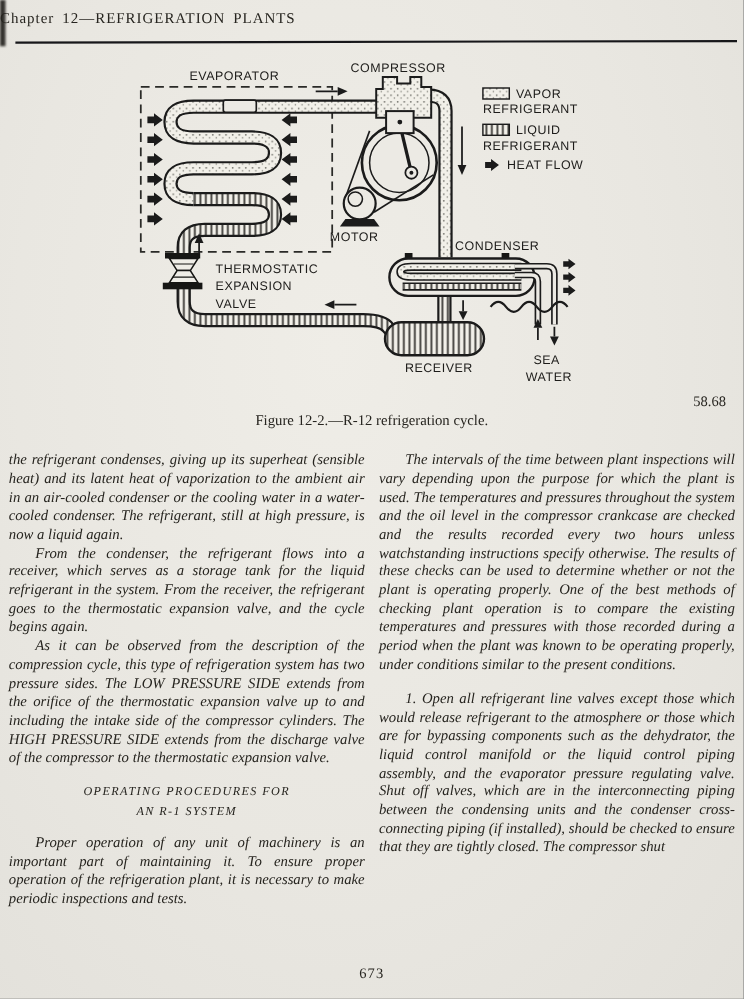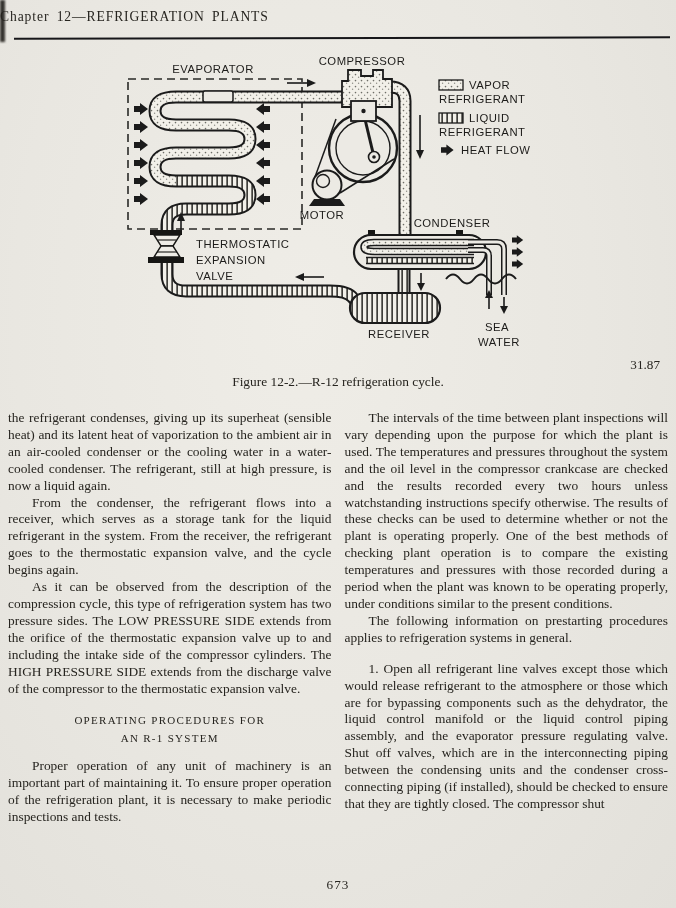--- a/index.html
+++ b/index.html
@@ -8,21 +8,21 @@
         font-family:"Liberation Serif", serif;color:#26241f;}
   .smudge{position:absolute;left:0;top:0;width:5px;height:42px;background:#35332f;filter:blur(1.2px);}
   .header{position:absolute;top:9px;left:0;width:100%;text-align:left;
           font-size:13.6px;letter-spacing:0.9px;word-spacing:3px;}
   .rule{position:absolute;top:37px;left:14px;width:656px;height:2.4px;background:#17171a;
         transform:rotate(-0.12deg);}
   .diagram{position:absolute;top:55px;left:0;}
   .photonum{position:absolute;top:357px;right:16px;font-size:13.2px;}
   .caption{position:absolute;top:374px;left:0;width:100%;text-align:center;font-size:13.4px;}
   .cols{position:absolute;top:410px;left:8px;right:8px;display:flex;gap:13px;}
-  .col{flex:1;font-size:13.4px;line-height:16.9px;text-align:justify;}
+  .col{flex:1;font-size:13.4px;line-height:16.9px;text-align:justify;font-style:italic;}
   .col p{margin:0;text-indent:24px;}
   .col p.noindent{text-indent:0;}
   .col p.gap-top{margin-top:14px;}
   .subhead{text-align:center;font-size:11px;letter-spacing:1.3px;line-height:17.5px;
            margin:15px 0 11px 0;}
   .pagenum{position:absolute;top:877px;left:0;width:100%;text-align:center;
            font-size:13.2px;letter-spacing:1px;}
   svg text{font-family:"Liberation Sans", sans-serif;font-size:11.3px;fill:#1d1c1a;letter-spacing:0.5px;}
   svg text.mid{text-anchor:middle;}
 </style>
@@ -172,36 +172,35 @@
       <text x="469" y="34">VAPOR</text>
       <text x="439" y="48">REFRIGERANT</text>
       <rect x="439" y="58" width="24" height="10" fill="url(#hat)" stroke="#1b1b1b" stroke-width="1.3"></rect>
       <text x="469" y="67">LIQUID</text>
       <text x="439" y="81">REFRIGERANT</text>
       <use href="#blockArrow" transform="translate(441,95) scale(0.9)"></use>
       <text x="461" y="99">HEAT FLOW</text>
     </g>
   </svg>
 
-  <div class="photonum">31.87</div>
+  <div class="photonum">58.68</div>
   <div class="caption">Figure 12-2.—R-12 refrigeration cycle.</div>
 
   <div class="cols">
     <div class="col">
       <p class="noindent">the refrigerant condenses, giving up its superheat (sensible heat) and its latent heat of vaporization to the ambient air in an air-cooled condenser or the cooling water in a water-cooled condenser.  The refrigerant, still at high pressure, is now a liquid again.</p>
       <p>From the condenser, the refrigerant flows into a receiver, which serves as a storage tank for the liquid refrigerant in the system.  From the receiver, the refrigerant goes to the thermostatic expansion valve, and the cycle begins again.</p>
       <p>As it can be observed from the description of the compression cycle, this type of refrigeration system has two pressure sides.  The LOW PRESSURE SIDE extends from the orifice of the thermostatic expansion valve up to and including the intake side of the compressor cylinders.  The HIGH PRESSURE SIDE extends from the discharge valve of the compressor to the thermostatic expansion valve.</p>
       <div class="subhead">
         <div>OPERATING PROCEDURES FOR</div>
         <div>AN R-1 SYSTEM</div>
       </div>
       <p>Proper operation of any unit of machinery is an important part of maintaining it.  To ensure proper operation of the refrigeration plant, it is necessary to make periodic inspections and tests.</p>
     </div>
     <div class="col">
       <p>The intervals of the time between plant inspections will vary depending upon the purpose for which the plant is used.  The temperatures and pressures throughout the system and the oil level in the compressor crankcase are checked and the results recorded every two hours unless watchstanding instructions specify otherwise.  The results of these checks can be used to determine whether or not the plant is operating properly.  One of the best methods of checking plant operation is to compare the existing temperatures and pressures with those recorded during a period when the plant was known to be operating properly, under conditions similar to the present conditions.</p>
-      <p>The following information on prestarting procedures applies to refrigeration systems in general.</p>
       <p class="gap-top">1.  Open all refrigerant line valves except those which would release refrigerant to the atmosphere or those which are for bypassing components such as the dehydrator, the liquid control manifold or the liquid control piping assembly, and the evaporator pressure regulating valve.  Shut off valves, which are in the interconnecting piping between the condensing units and the condenser cross-connecting piping (if installed), should be checked to ensure that they are tightly closed.  The compressor shut</p>
     </div>
   </div>
 
   <div class="pagenum">673</div>
 
 </div>
 
 </body></html>

